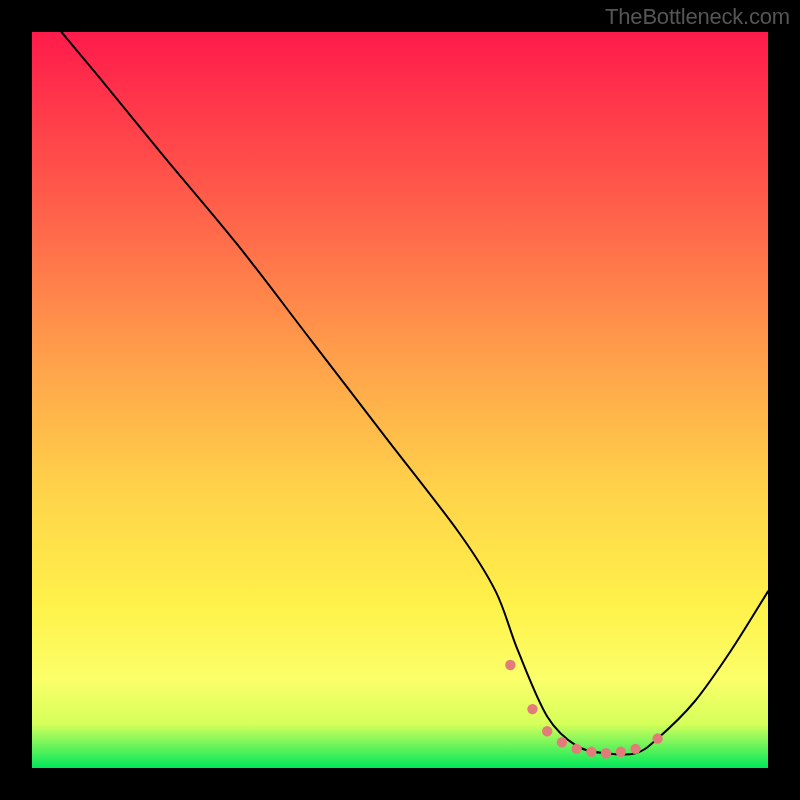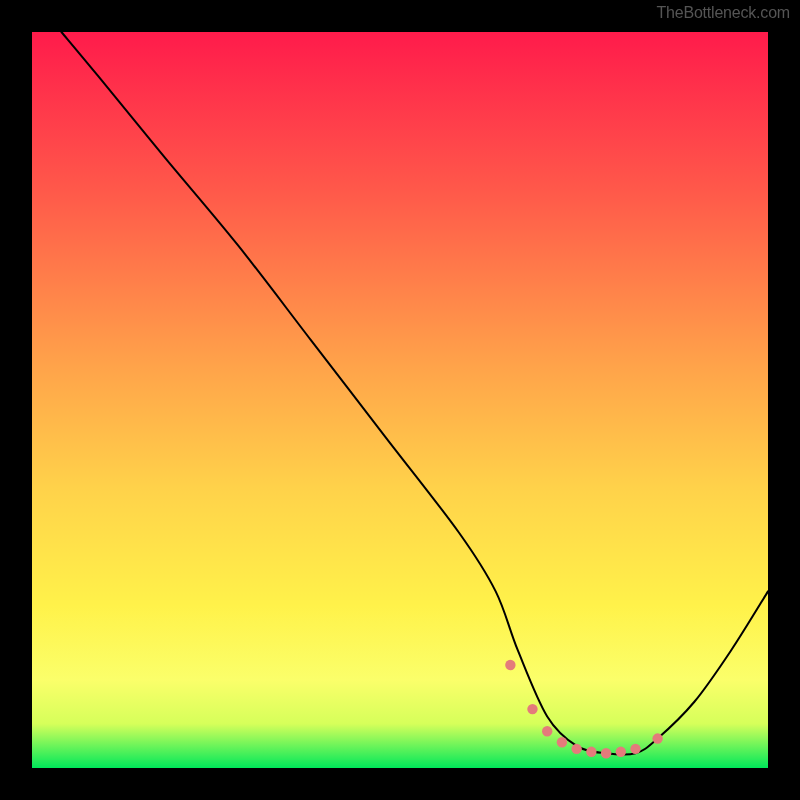--- a/index.html
+++ b/index.html
@@ -16,21 +16,21 @@
     left: 0;
     top: 0;
     width: 800px;
     height: 800px;
     box-sizing: border-box;
   }
   .watermark {
     position: absolute;
     top: 4px;
     right: 10px;
-    font-size: 16px;
+    font-size: 22px;
     font-weight: 500;
     color: #555;
     letter-spacing: -0.2px;
   }
   svg {
     display: block;
   }
 </style>
 </head>
 <body>

